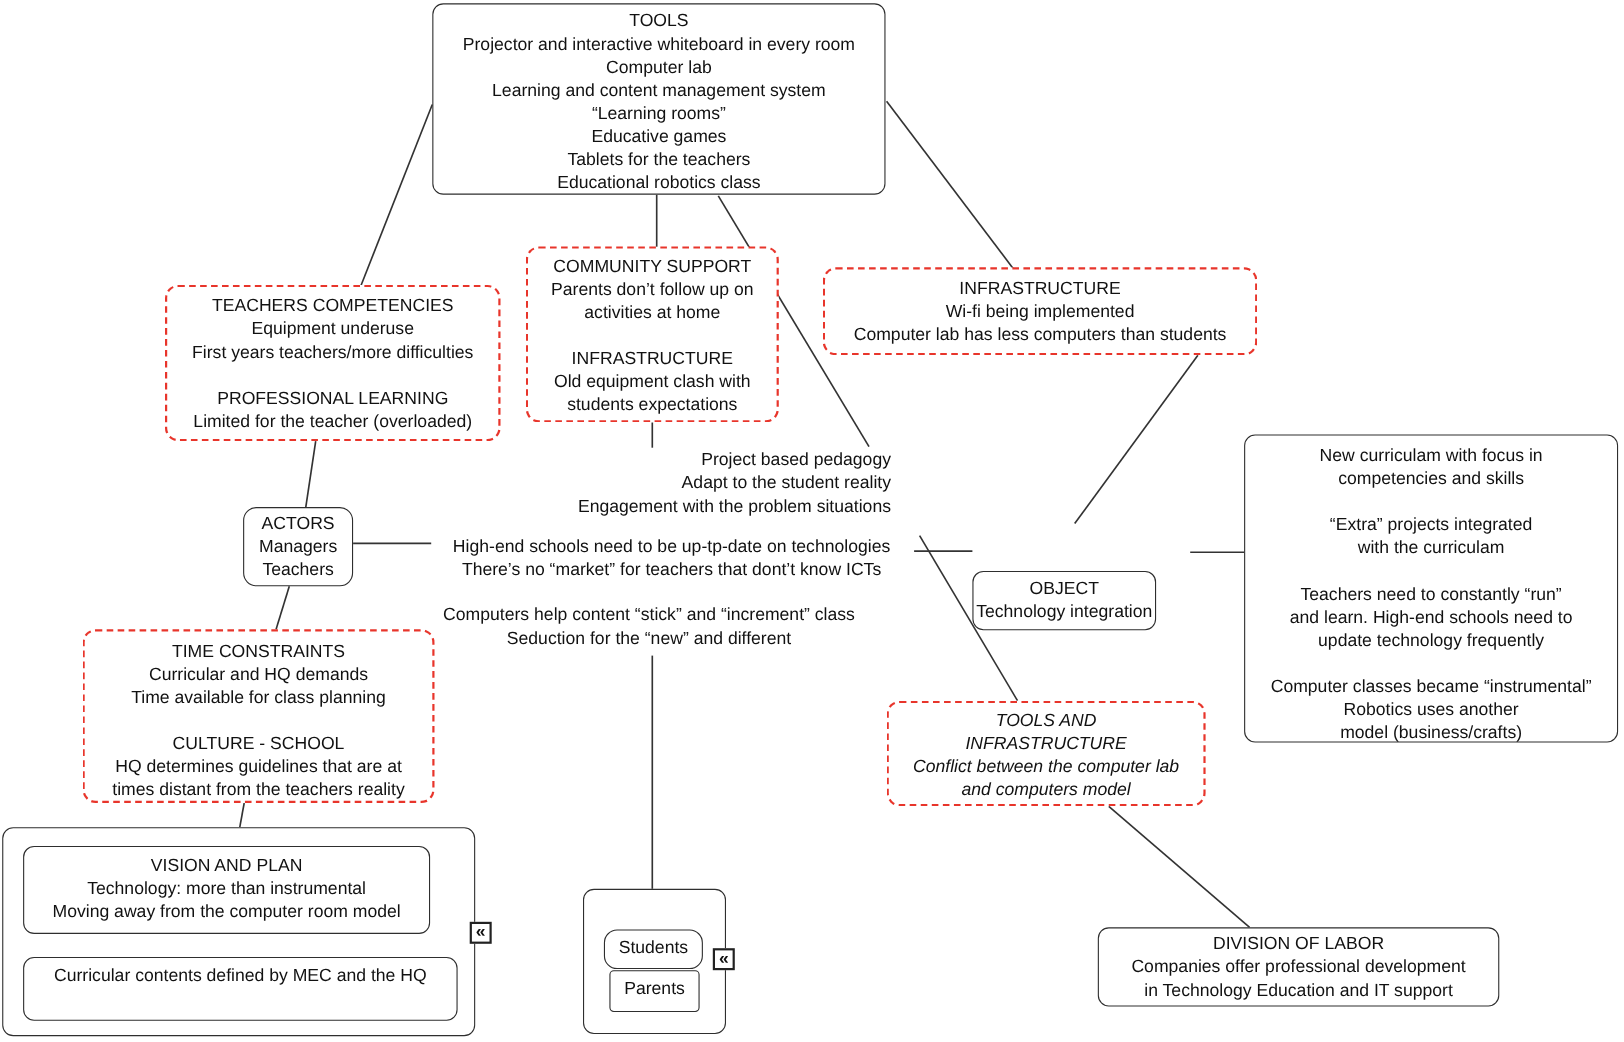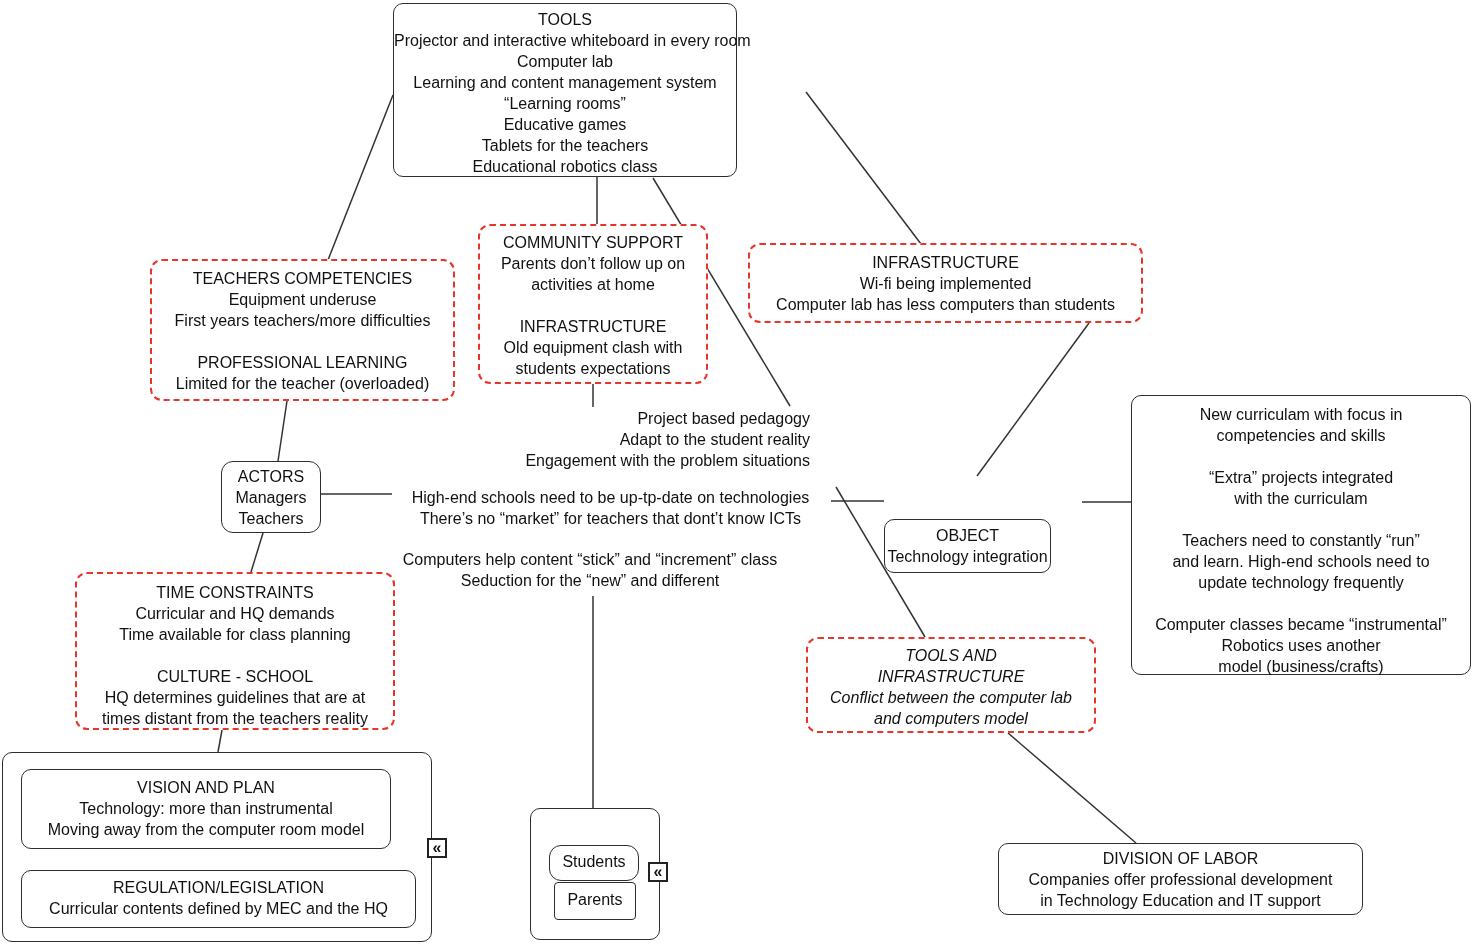--- a/index.html
+++ b/index.html
@@ -34,21 +34,21 @@
       <line x1="831" y1="501" x2="884" y2="501"></line>
       <line x1="836" y1="487" x2="925" y2="637"></line>
       <line x1="263" y1="533" x2="251" y2="572"></line>
       <line x1="222" y1="730" x2="218" y2="752"></line>
       <line x1="593" y1="596" x2="593" y2="808"></line>
       <line x1="1082" y1="502" x2="1131" y2="502"></line>
       <line x1="1008" y1="733" x2="1136" y2="843"></line>
     </g>
   </svg>
 
-  <div class="node solid" style="left:393px;top:3px;width:344px;height:174px;padding-top:5px;">
+  <div class="node solid" style="left:393px;top:3px;width:412px;height:174px;padding-top:5px;">
     <div class="ln">TOOLS</div>
     <div class="ln">Projector and interactive whiteboard in every room</div>
     <div class="ln">Computer lab</div>
     <div class="ln">Learning and content management system</div>
     <div class="ln">“Learning rooms”</div>
     <div class="ln">Educative games</div>
     <div class="ln">Tablets for the teachers</div>
     <div class="ln">Educational robotics class</div>
   </div>
 
@@ -135,21 +135,20 @@
     <div class="ln">and computers model</div>
   </div>
 
   <div class="node solid" style="left:2px;top:752px;width:430px;height:190px;">
     <div class="node solid" style="left:18px;top:16px;width:370px;height:80px;padding-top:7px;">
       <div class="ln">VISION AND PLAN</div>
       <div class="ln">Technology: more than instrumental</div>
       <div class="ln">Moving away from the computer room model</div>
     </div>
     <div class="node solid" style="left:18px;top:117px;width:395px;height:58px;padding-top:6px;">
-      <div class="ln">REGULATION/LEGISLATION</div>
       <div class="ln">Curricular contents defined by MEC and the HQ</div>
     </div>
   </div>
   <div class="collapse" style="left:427px;top:838px;">
     <span>«</span>
   </div>
 
   <div class="node solid" style="left:530px;top:808px;width:130px;height:132px;">
     <div class="node solid" style="left:18px;top:36px;width:90px;height:36px;padding-top:5px;border-radius:12px;">
       <div class="ln">Students</div>

